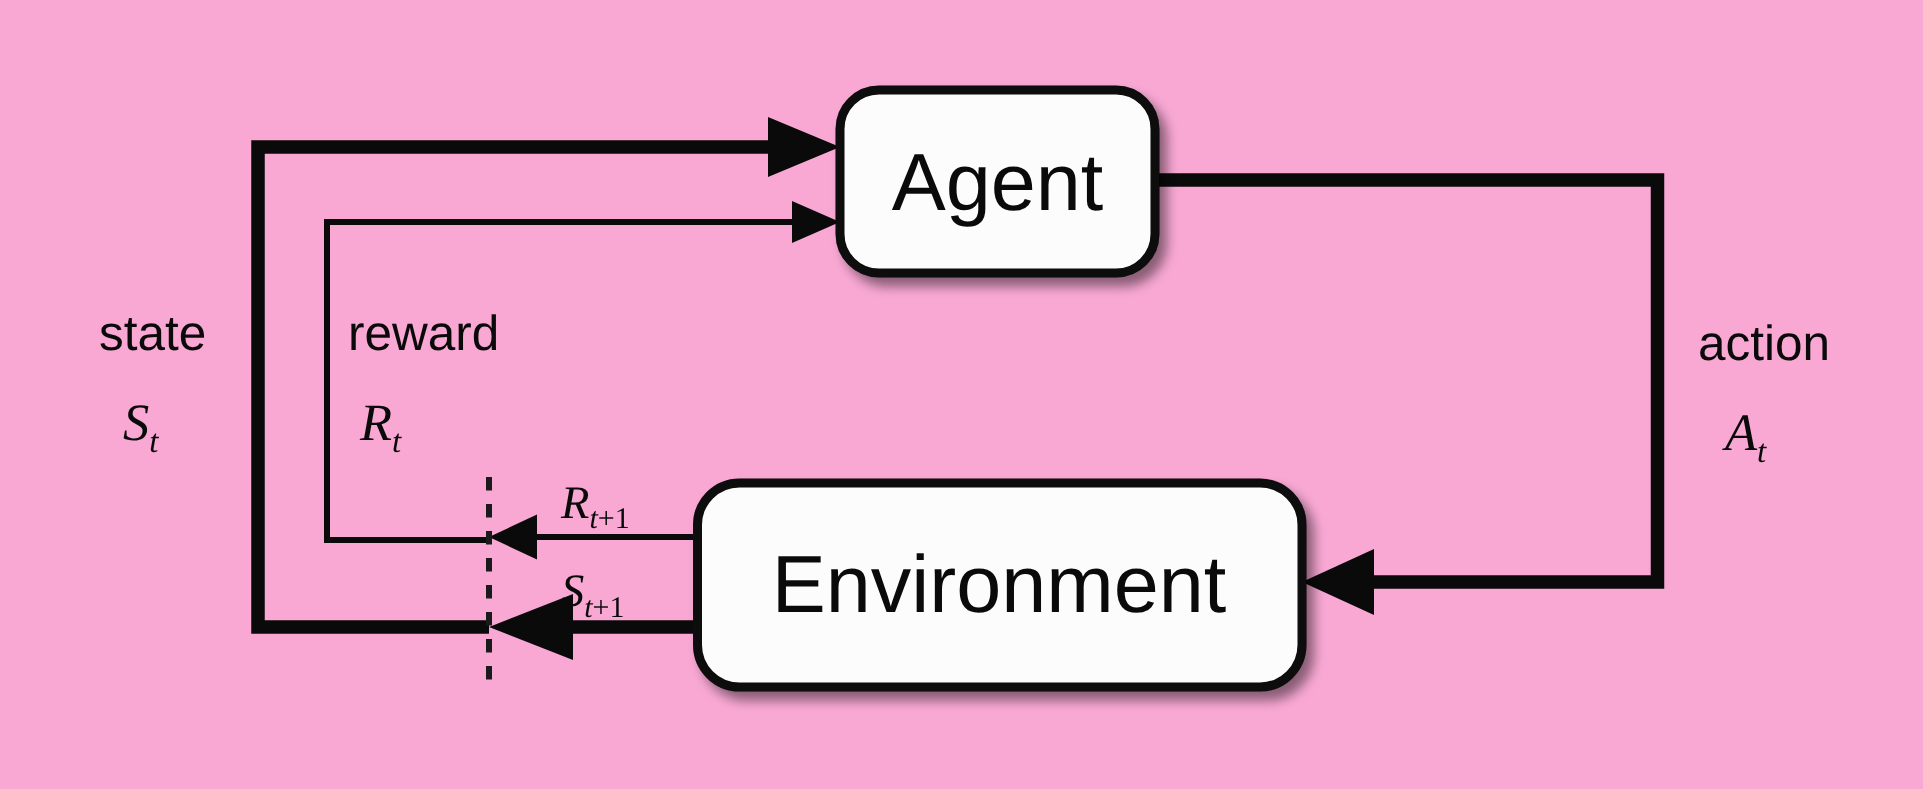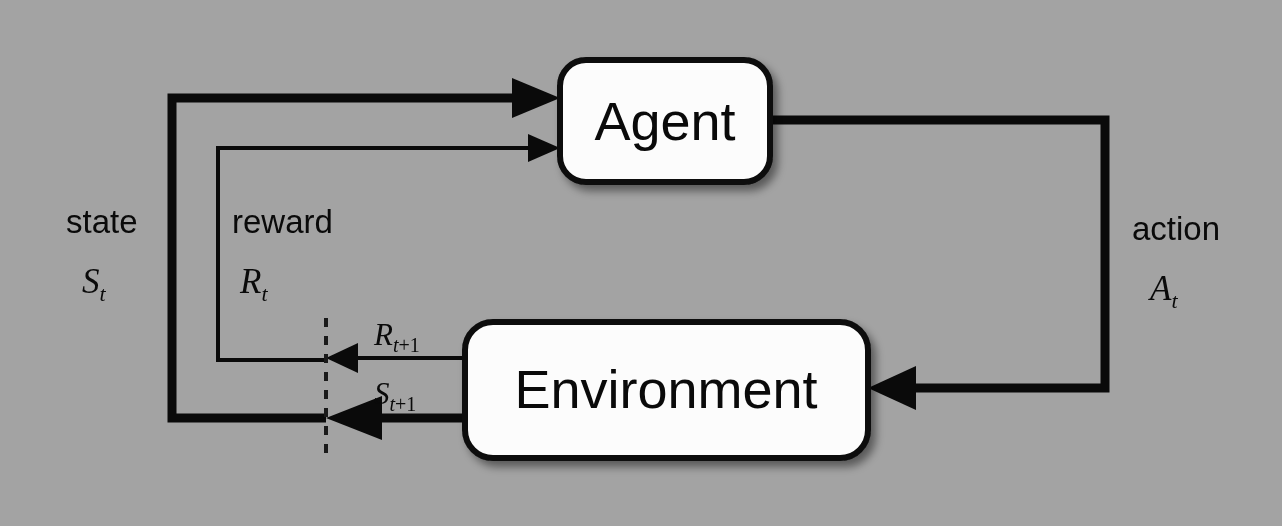--- a/index.html
+++ b/index.html
@@ -10,21 +10,21 @@
   body {
     width: 1282px;
     height: 526px;
     font-family: "Liberation Sans", sans-serif;
     overflow: hidden;
   }
   #diagram-root {
     position: relative;
     width: 1282px;
     height: 526px;
-    background: #a3a3a3;
+    background: #f9a8d4;
   }
   #rl-svg {
     position: absolute;
     left: 0;
     top: 0;
     width: 1282px;
     height: 526px;
   }
   .node-label {
     font-family: "Liberation Sans", sans-serif;

